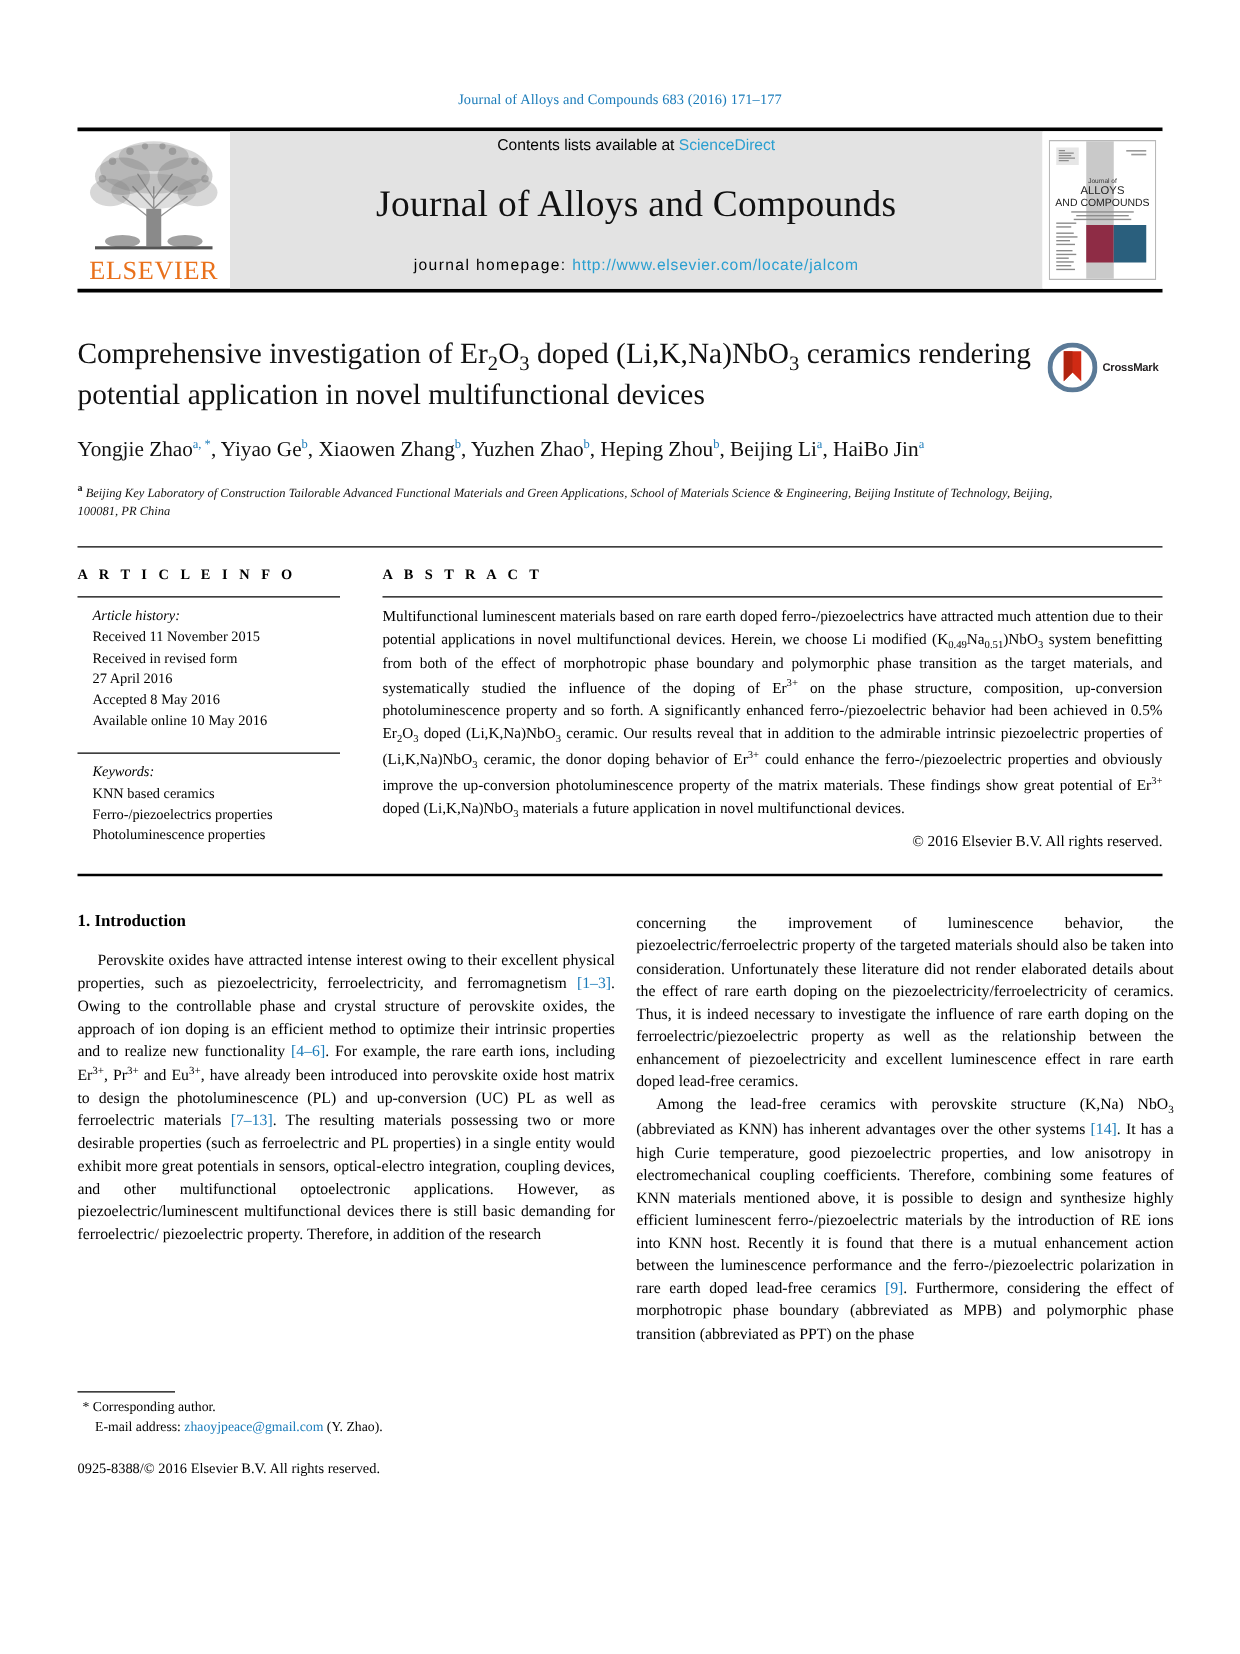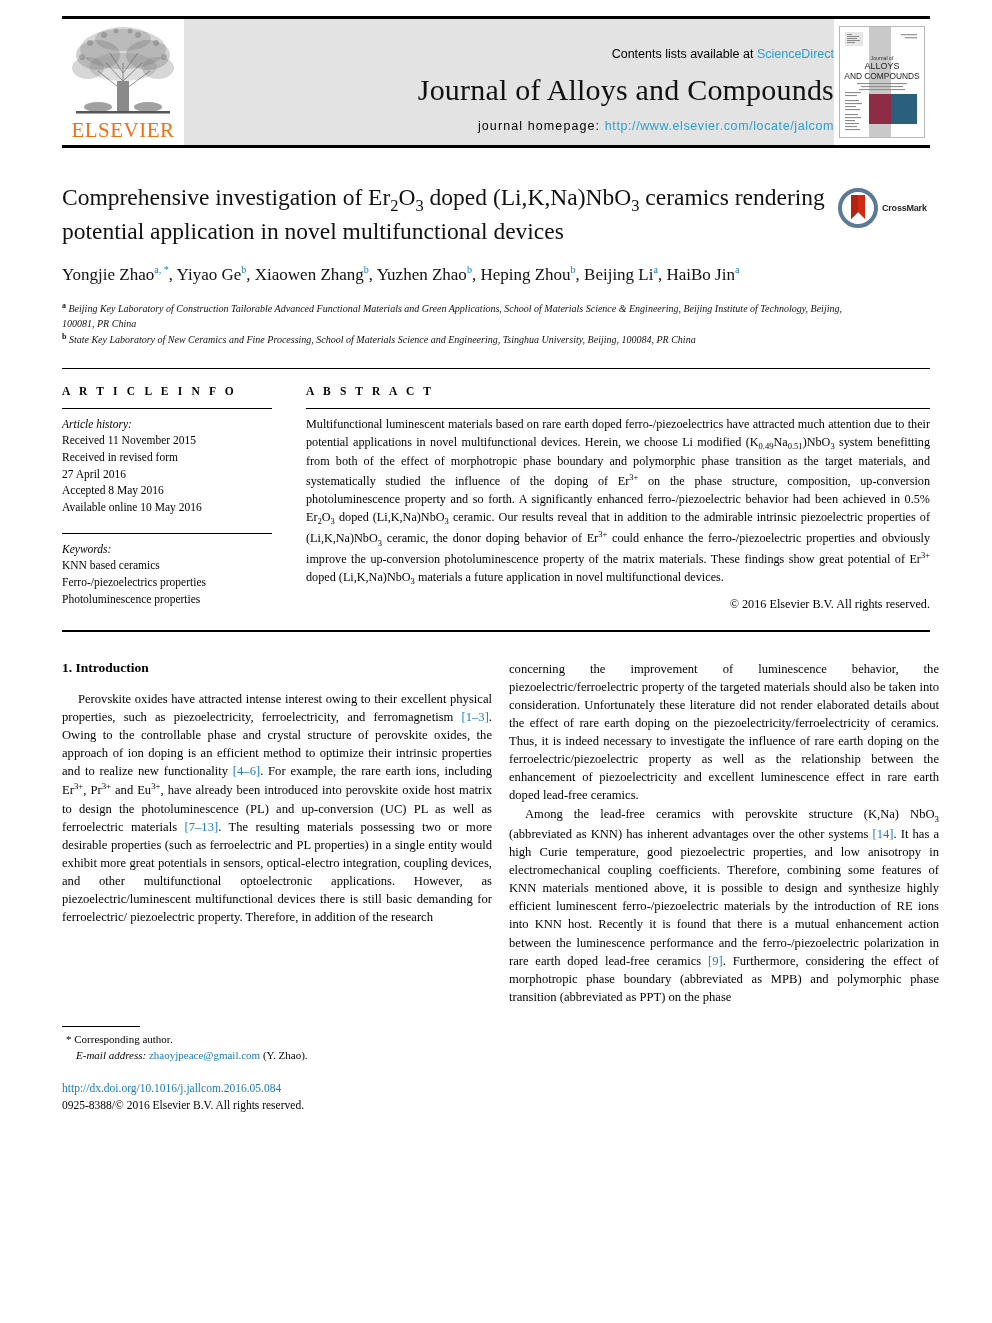--- a/index.html
+++ b/index.html
@@ -64,23 +64,23 @@
     letter-spacing: 0.5px;
     line-height: 1;
     margin-top: 1px;
     font-weight: 400;
   }
   .masthead-center {
     flex: 1;
     background: #e3e3e3;
     display: flex;
     flex-direction: column;
-    align-items: flex-end;
+    align-items: center;
     justify-content: space-between;
-    padding: 28px 0 12px 0;
+    padding: 4px 0 12px 0;
     box-sizing: border-box;
   }
   .contents-line {
     font-family: "Liberation Sans", sans-serif;
     font-size: 12.5px;
     color: #000;
   }
   .contents-line .sd {
     color: #2a9fd0;
   }
@@ -179,20 +179,21 @@
     font-size: 11.5px;
     font-weight: bold;
     letter-spacing: 3.2px;
     margin-bottom: 11px;
   }
   .rule { border-top: 1.8px solid #000; margin-bottom: 7px; }
   .info-body {
     font-family: "Liberation Serif", serif;
     font-size: 11.5px;
     line-height: 1.45;
+    margin-left: 12px;
   }
   .info-body .it { font-style: italic; }
   .kw-block { margin-top: 17px; }
   .abstract-text {
     font-family: "Liberation Serif", serif;
     font-size: 12.2px;
     line-height: 1.47;
     text-align: justify;
   }
   .copyright {
@@ -244,35 +245,36 @@
   .footnote-rule {
     border-top: 1px solid #000;
     width: 78px;
     margin-bottom: 5px;
   }
   .footnote-text {
     font-family: "Liberation Serif", serif;
     font-size: 11px;
     line-height: 1.45;
   }
-  .footnote-text .it { font-style: italic; }
+  .footnote-text .it { }
   .doi-block {
     font-family: "Liberation Serif", serif;
     font-size: 11.5px;
     line-height: 1.5;
     margin-top: 16px;
   }
   .doi-link { color: #1a7bb9; }
   sub, sup { font-size: 70%; }
 </style>
 </head>
 <body>
 
 <div class="page">
 
+  <div class="running-head">Journal of Alloys and Compounds 683 (2016) 171–177</div>
 
   <div class="masthead-wrap">
     <div class="masthead">
 
       <div class="elsevier-logo">
         <svg class="tree-svg" width="110" height="96" viewBox="0 0 110 96">
           <g fill="#7a7a7a">
             <ellipse cx="55" cy="26" rx="43" ry="20" opacity="0.30"></ellipse>
             <ellipse cx="30" cy="32" rx="22" ry="15" opacity="0.35"></ellipse>
             <ellipse cx="80" cy="32" rx="22" ry="15" opacity="0.35"></ellipse>
@@ -375,21 +377,20 @@
       <span class="crossmark-label">CrossMark</span>
     </div>
 
     <div class="authors">
       <span>Yongjie Zhao</span><sup>a, *</sup>, <span>Yiyao Ge</span><sup>b</sup>, <span>Xiaowen Zhang</span><sup>b</sup>, <span>Yuzhen Zhao</span><sup>b</sup>, <span>Heping Zhou</span><sup>b</sup>, <span>Beijing Li</span><sup>a</sup>,
       <span>HaiBo Jin</span><sup>a</sup>
     </div>
 
     <div class="affiliations">
       <div><sup>a</sup> <span>Beijing Key Laboratory of Construction Tailorable Advanced Functional Materials and Green Applications, School of Materials Science &amp; Engineering, Beijing Institute of Technology, Beijing, 100081, PR China</span></div>
-      <div><sup>b</sup> <span>State Key Laboratory of New Ceramics and Fine Processing, School of Materials Science and Engineering, Tsinghua University, Beijing, 100084, PR China</span></div>
     </div>
   </div>
 
   <div class="info-abstract">
 
     <div class="col-info">
       <div class="sec-head">A R T I C L E  I N F O</div>
       <div class="rule"></div>
       <div class="info-body">
         <div class="it">Article history:</div>
@@ -426,21 +427,20 @@
       <div class="sec-title">1.  Introduction</div>
       <p class="para">Perovskite oxides have attracted intense interest owing to their excellent physical properties, such as piezoelectricity, ferroelectricity, and ferromagnetism <span class="ref">[1–3]</span>. Owing to the controllable phase and crystal structure of perovskite oxides, the approach of ion doping is an efficient method to optimize their intrinsic properties and to realize new functionality <span class="ref">[4–6]</span>. For example, the rare earth ions, including Er<sup>3+</sup>, Pr<sup>3+</sup> and Eu<sup>3+</sup>, have already been introduced into perovskite oxide host matrix to design the photoluminescence (PL) and up-conversion (UC) PL as well as ferroelectric materials <span class="ref">[7–13]</span>. The resulting materials possessing two or more desirable properties (such as ferroelectric and PL properties) in a single entity would exhibit more great potentials in sensors, optical-electro integration, coupling devices, and other multifunctional optoelectronic applications. However, as piezoelectric/luminescent multifunctional devices there is still basic demanding for ferroelectric/ piezoelectric property. Therefore, in addition of the research</p>
 
       <div class="footnote">
         <div class="footnote-rule"></div>
         <div class="footnote-text">
           <div style="padding-left:14px;text-indent:-10px;">* <span>Corresponding author.</span></div>
           <div style="padding-left:14px;"><span class="it">E-mail address:</span> <span class="doi-link">zhaoyjpeace@gmail.com</span> <span>(Y. Zhao).</span></div>
         </div>
         <div class="doi-block">
-          <div class="doi-link">http://dx.doi.org/10.1016/j.jallcom.2016.05.084</div>
           <div>0925-8388/© 2016 Elsevier B.V. All rights reserved.</div>
         </div>
       </div>
     </div>
 
     <div class="bcol">
       <p class="para noindent">concerning the improvement of luminescence behavior, the piezoelectric/ferroelectric property of the targeted materials should also be taken into consideration. Unfortunately these literature did not render elaborated details about the effect of rare earth doping on the piezoelectricity/ferroelectricity of ceramics. Thus, it is indeed necessary to investigate the influence of rare earth doping on the ferroelectric/piezoelectric property as well as the relationship between the enhancement of piezoelectricity and excellent luminescence effect in rare earth doped lead-free ceramics.</p>
       <p class="para">Among the lead-free ceramics with perovskite structure (K,Na) NbO<sub>3</sub> (abbreviated as KNN) has inherent advantages over the other systems <span class="ref">[14]</span>. It has a high Curie temperature, good piezoelectric properties, and low anisotropy in electromechanical coupling coefficients. Therefore, combining some features of KNN materials mentioned above, it is possible to design and synthesize highly efficient luminescent ferro-/piezoelectric materials by the introduction of RE ions into KNN host. Recently it is found that there is a mutual enhancement action between the luminescence performance and the ferro-/piezoelectric polarization in rare earth doped lead-free ceramics <span class="ref">[9]</span>. Furthermore, considering the effect of morphotropic phase boundary (abbreviated as MPB) and polymorphic phase transition (abbreviated as PPT) on the phase</p>
     </div>
 

